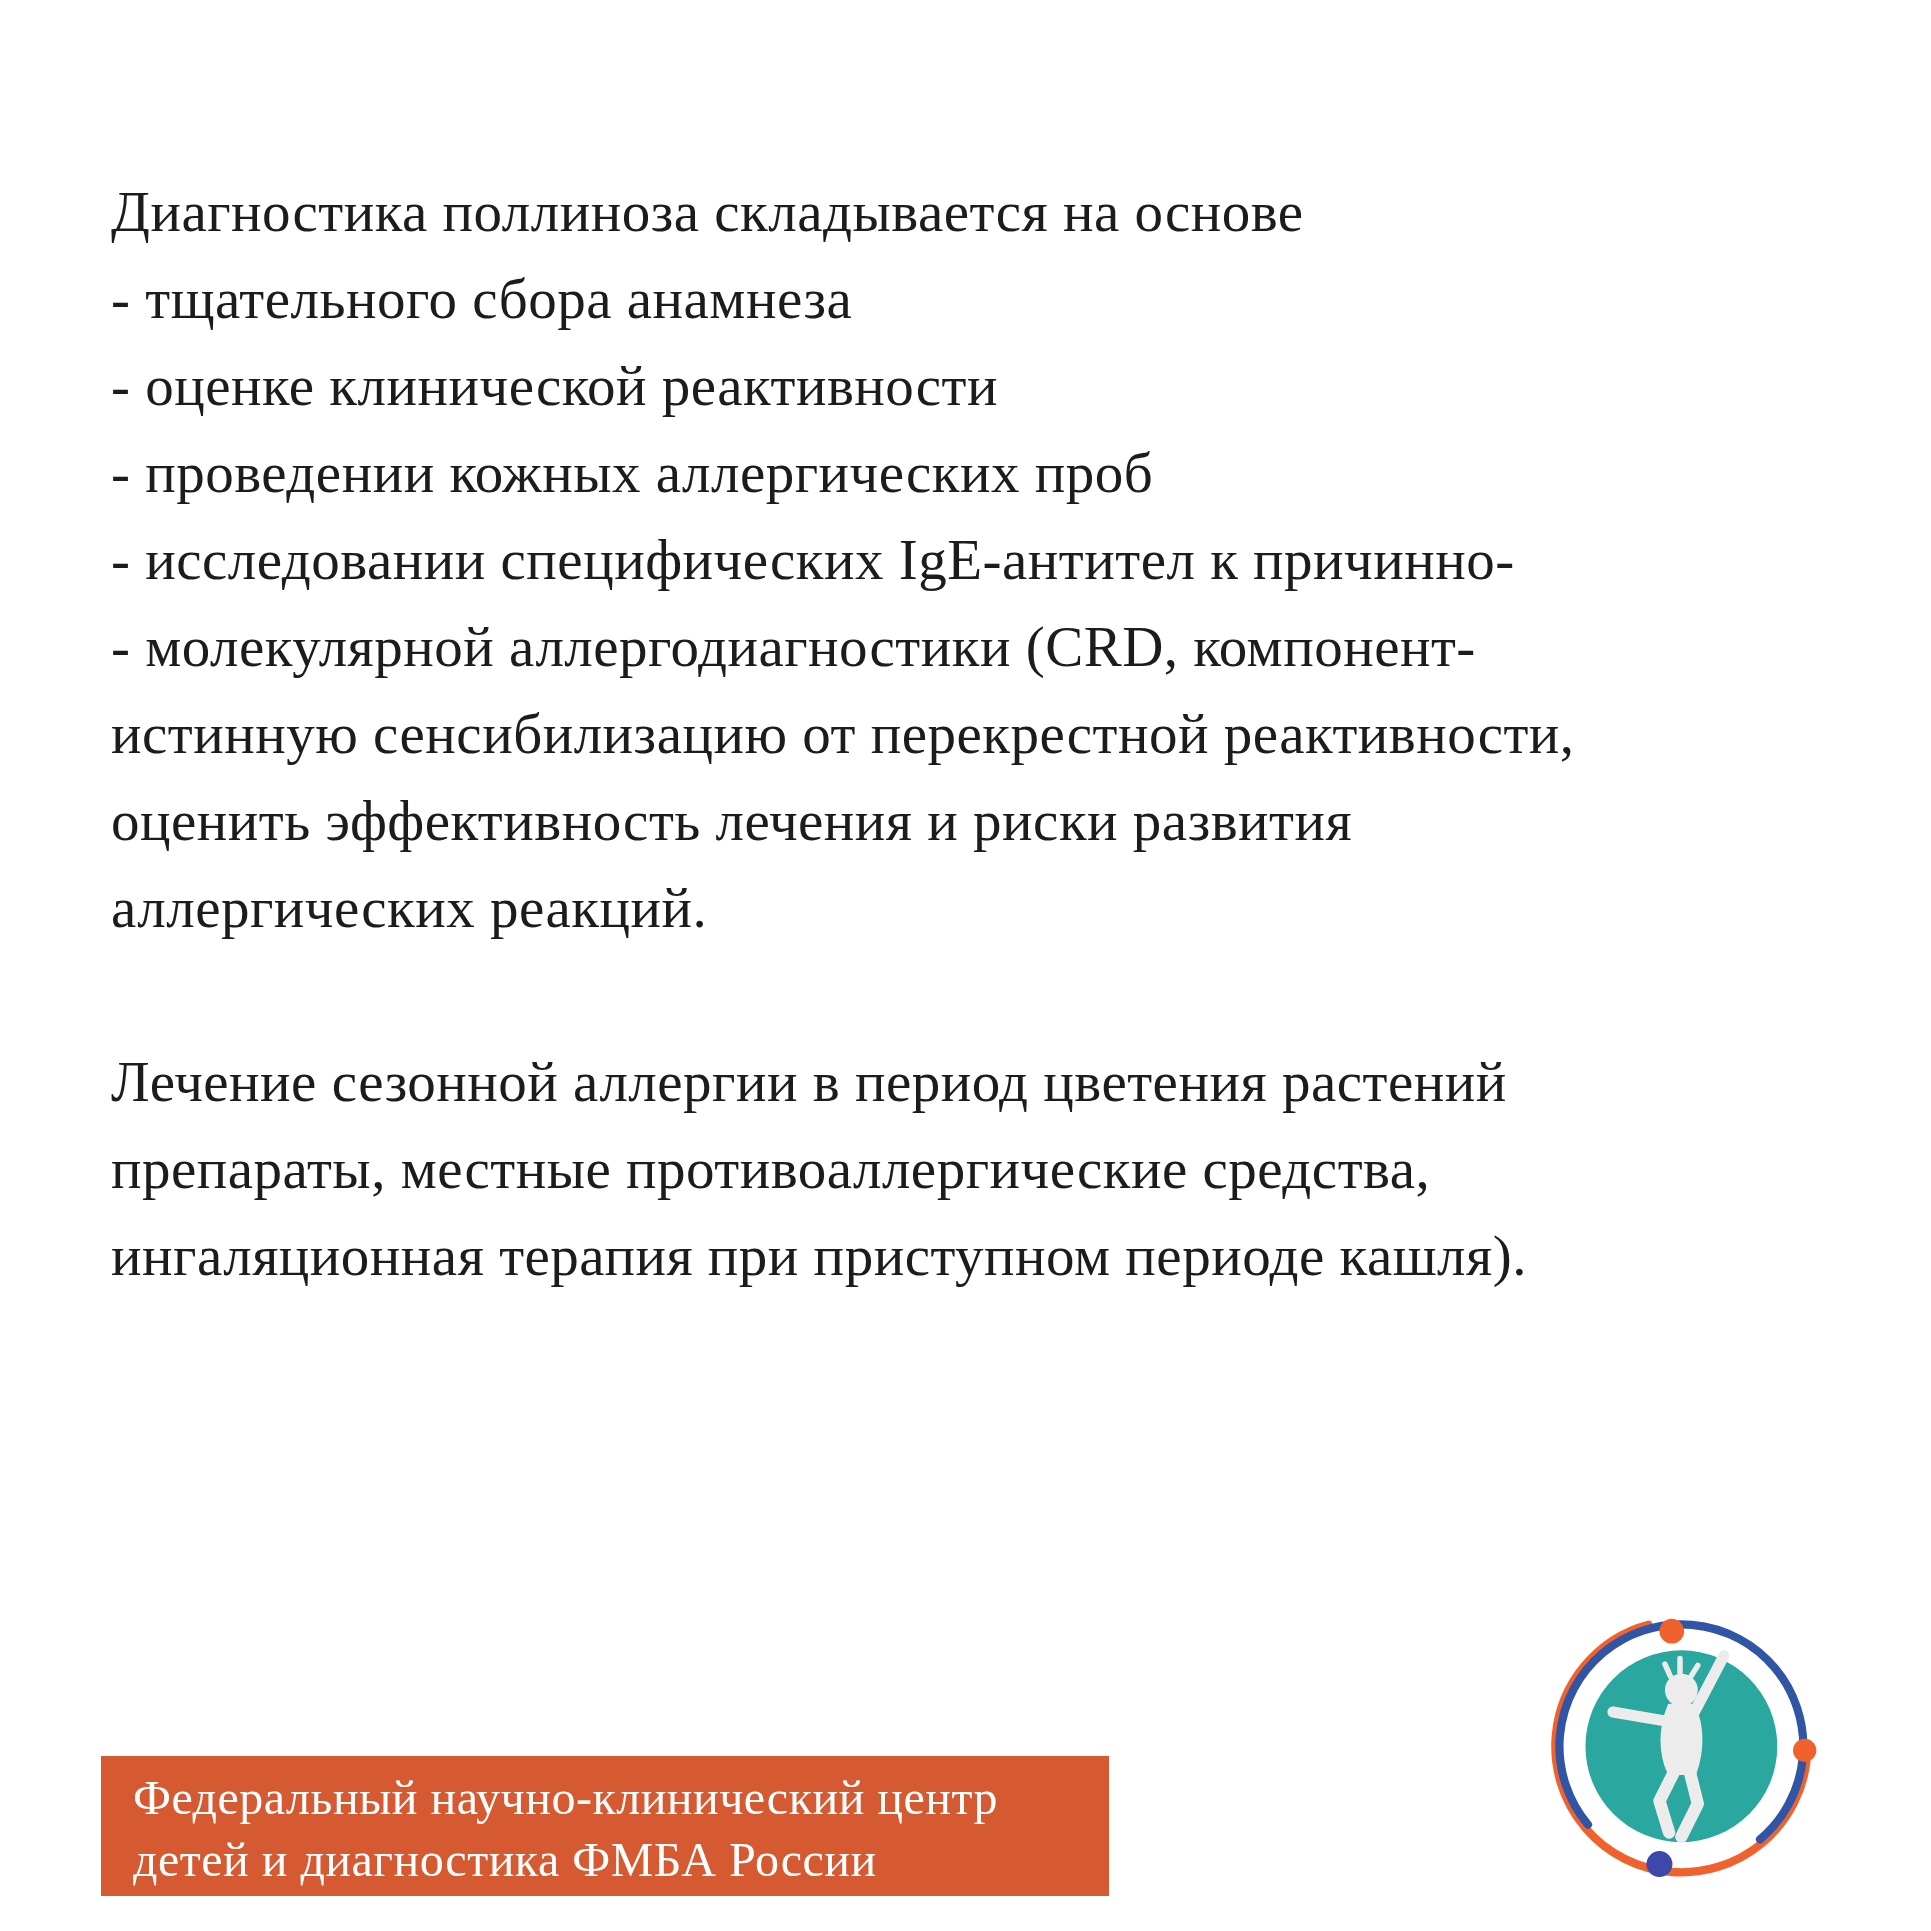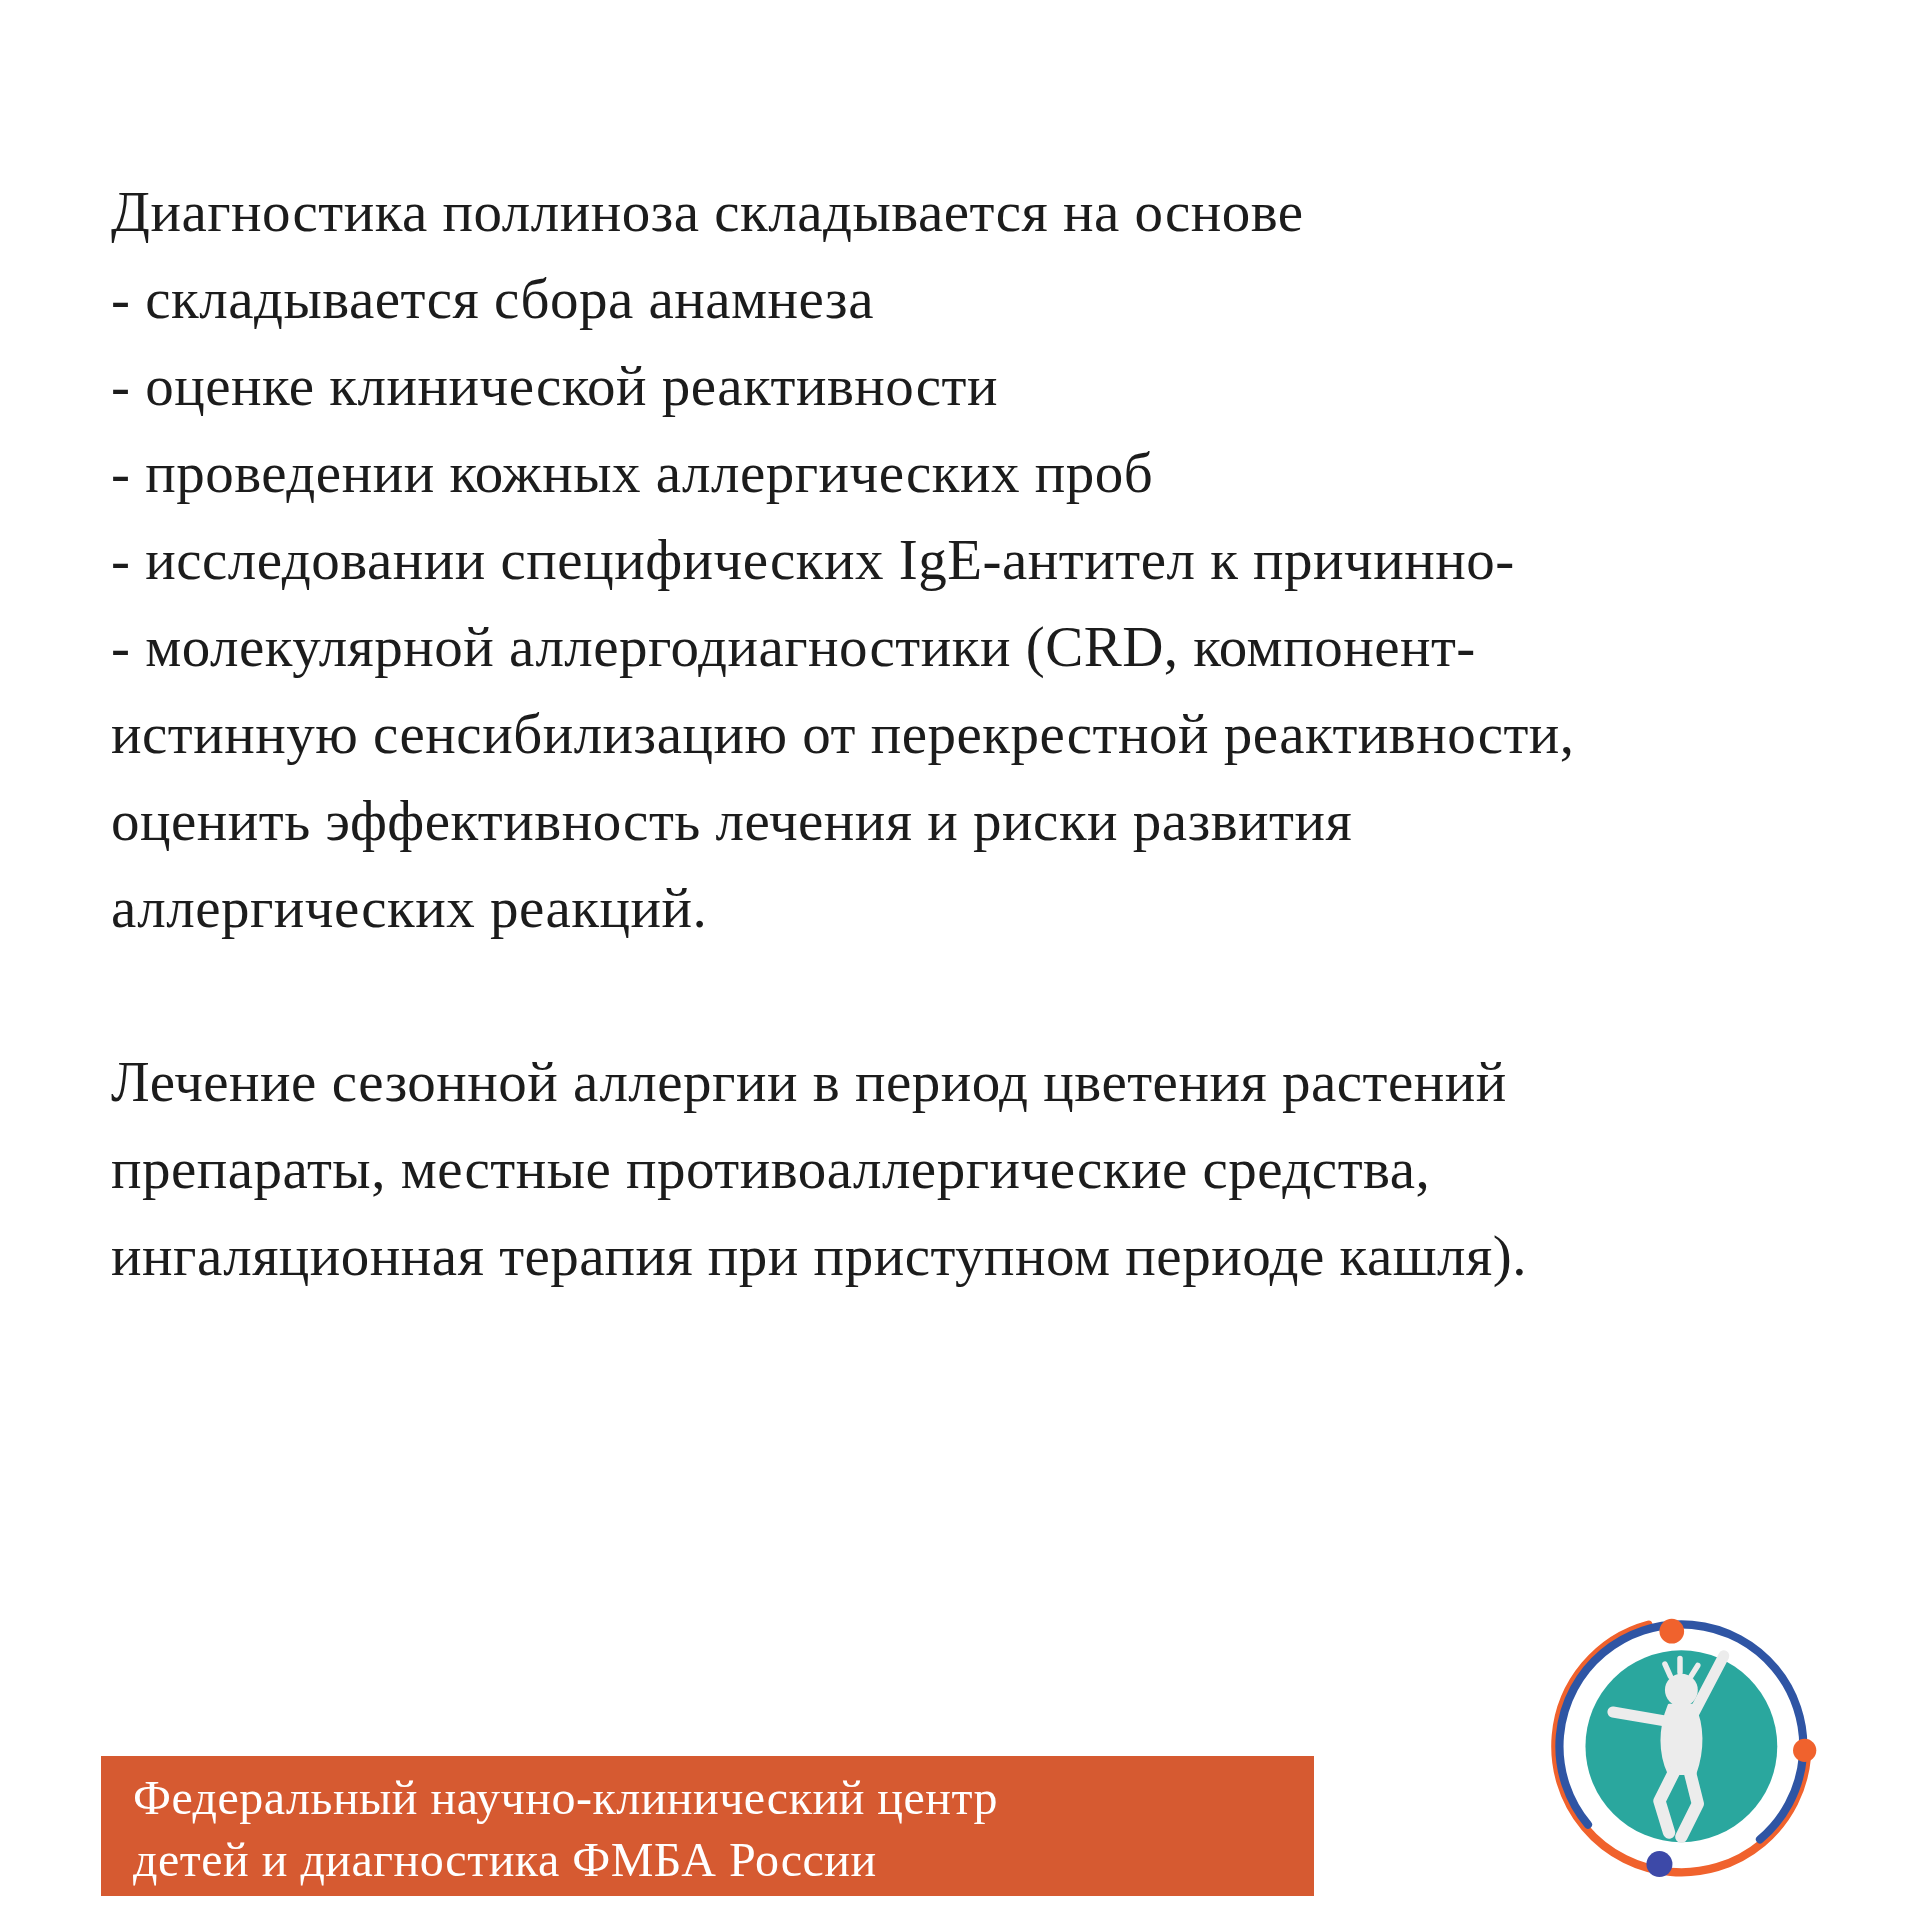--- a/index.html
+++ b/index.html
@@ -31,21 +31,21 @@
   .line {
     height: 87px;
   }
   .para-gap {
     margin-top: 87px;
   }
   .banner {
     position: absolute;
     left: 101px;
     top: 1716px;
-    width: 1213px;
+    width: 1008px;
     height: 140px;
     background: #d65a31;
     box-sizing: border-box;
     padding: 10.6px 0 0 32px;
     color: #ffffff;
     font-size: 48px;
     line-height: 62px;
     font-weight: 400;
     letter-spacing: 0.5px;
     white-space: nowrap;
@@ -66,21 +66,21 @@
     display: block;
   }
 </style>
 </head>
 <body>
 
 <div class="page">
 
   <div class="text-block">
     <div class="line">Диагностика поллиноза складывается на основе</div>
-    <div class="line">- складывается сбора анамнеза</div>
+    <div class="line">- тщательного сбора анамнеза</div>
     <div class="line">- оценке клинической реактивности</div>
     <div class="line">- проведении кожных аллергических проб</div>
     <div class="line">- исследовании специфических IgE-антител к причинно-</div>
     <div class="line">- молекулярной аллергодиагностики (CRD, компонент-</div>
     <div class="line">истинную сенсибилизацию от перекрестной реактивности,</div>
     <div class="line">оценить эффективность лечения и риски развития</div>
     <div class="line">аллергических реакций.</div>
     <div class="line para-gap">Лечение сезонной аллергии в период цветения растений</div>
     <div class="line">препараты, местные противоаллергические средства,</div>
     <div class="line">ингаляционная терапия при приступном периоде кашля).</div>

